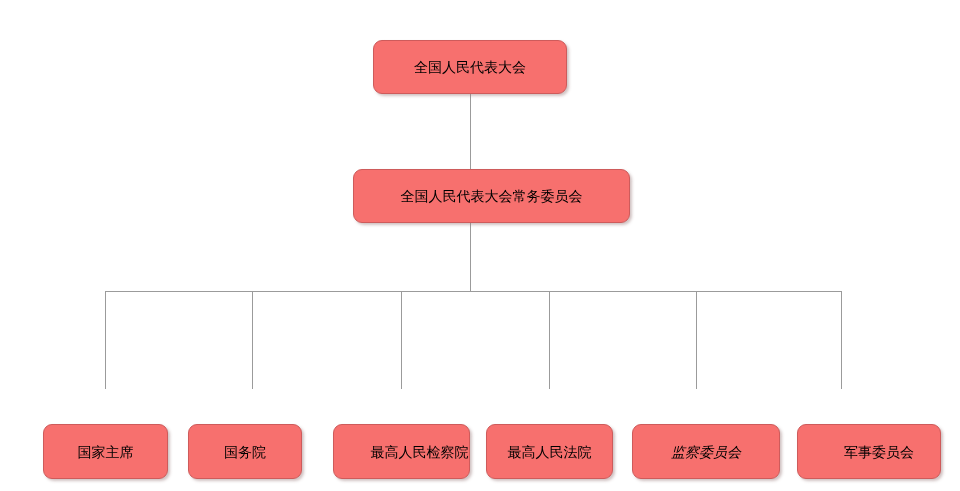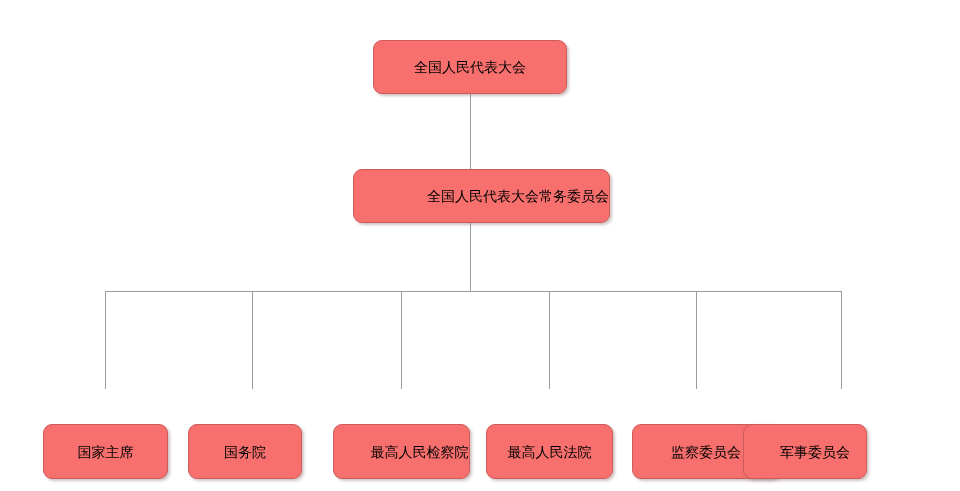--- a/index.html
+++ b/index.html
@@ -33,28 +33,28 @@
   }
   .line {
     position: absolute;
     background: #9B9B9B;
   }
   .vline { width: 1px; }
   .hline { height: 1px; }
 
   
   .node-root  { left: 373px; top: 40px;  width: 194px; height: 54px; }
-  .node-mid   { left: 353px; top: 169px; width: 257px; height: 54px; justify-content: flex-end; }
+  .node-mid   { left: 353px; top: 169px; width: 277px; height: 54px; }
   .node-b     { top: 389px; height: 55px; margin-top: 35px; }
   .node-b1 { left: 43px;  width: 125px; }
   .node-b2 { left: 188px; width: 114px; }
   .node-b3 { left: 333px; width: 137px; padding-left: 36px; }
   .node-b4 { left: 486px; width: 127px; }
-  .node-b5 { left: 632px; width: 148px; }
-  .node-b6 { left: 743px; width: 124px; padding-left: 20px; }
+  .node-b5 { left: 632px; width: 148px; font-style: italic; }
+  .node-b6 { left: 797px; width: 144px; padding-left: 20px; }
 
   
   .c-root-mid { left: 470px; top: 94px;  height: 75px; }
   .c-mid-bus  { left: 470px; top: 223px; height: 68px; }
   .c-bus      { left: 105px; top: 291px; width: 736px; }
   .c-drop     { top: 291px; height: 98px; }
   .c-d1 { left: 105px; }
   .c-d2 { left: 252px; }
   .c-d3 { left: 401px; }
   .c-d4 { left: 549px; }

